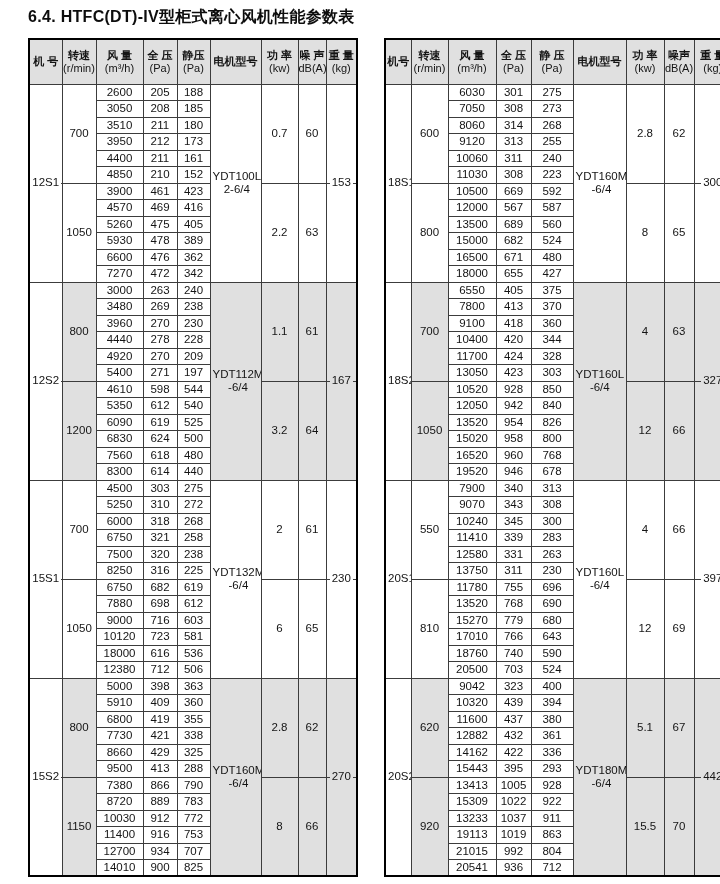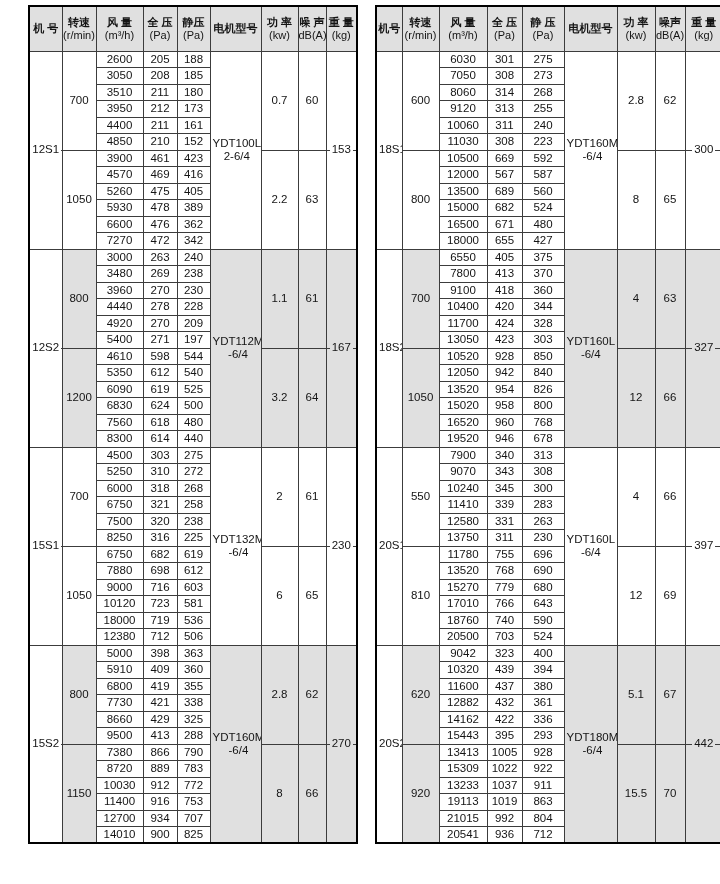--- a/index.html
+++ b/index.html
@@ -13,21 +13,21 @@
   body{
     width:720px;height:884px;background:#ffffff;
     font-family:"Liberation Sans","DejaVu Sans",sans-serif;
     color:var(--ink);
   }
   .page{padding:5px 0 0 28px;}
   .title{
     font-size:16px;font-weight:bold;color:#0d0d0d;
     margin:2px 0 10px 0;letter-spacing:0.3px;
   }
-  .tables{display:flex;gap:17px;align-items:flex-start;}
+  .tables{display:flex;gap:26px;align-items:flex-start;}
   table.tbl{
     border-collapse:collapse;table-layout:fixed;
     border:2px solid #000;background:#fff;
   }
   .tbl-left{width:329px;}
   .tbl-right{width:347px;}
   .tbl-left col:nth-child(1){width:33px;}
   .tbl-left col:nth-child(2){width:34px;}
   .tbl-left col:nth-child(3){width:47px;}
   .tbl-left col:nth-child(4){width:34px;}
@@ -62,20 +62,21 @@
   }
   td.span-cell .mask{
     position:relative;z-index:1;display:inline-block;
     background-color:inherit;padding:1px 2px;line-height:1.15;
   }
 </style>
 </head>
 <body>
 
 <div class="page">
+  <h1 class="title">6.4. HTFC(DT)-IV型柜式离心风机性能参数表</h1>
   <div class="tables">
     <table class="tbl tbl-left">
       <colgroup>
           <col>
           <col>
           <col>
           <col>
           <col>
           <col>
           <col>
@@ -313,21 +314,21 @@
             <td class="dc">716</td>
             <td class="dc">603</td>
           </tr>
           <tr>
             <td class="dc">10120</td>
             <td class="dc">723</td>
             <td class="dc">581</td>
           </tr>
           <tr>
             <td class="dc">18000</td>
-            <td class="dc">719</td>
+            <td class="dc">616</td>
             <td class="dc">536</td>
           </tr>
           <tr>
             <td class="dc">12380</td>
             <td class="dc">712</td>
             <td class="dc">506</td>
           </tr>
           <tr>
             <td rowspan="12" class="w span-cell"><span class="mask">15S2</span></td>
             <td rowspan="6" class="g">800</td>

